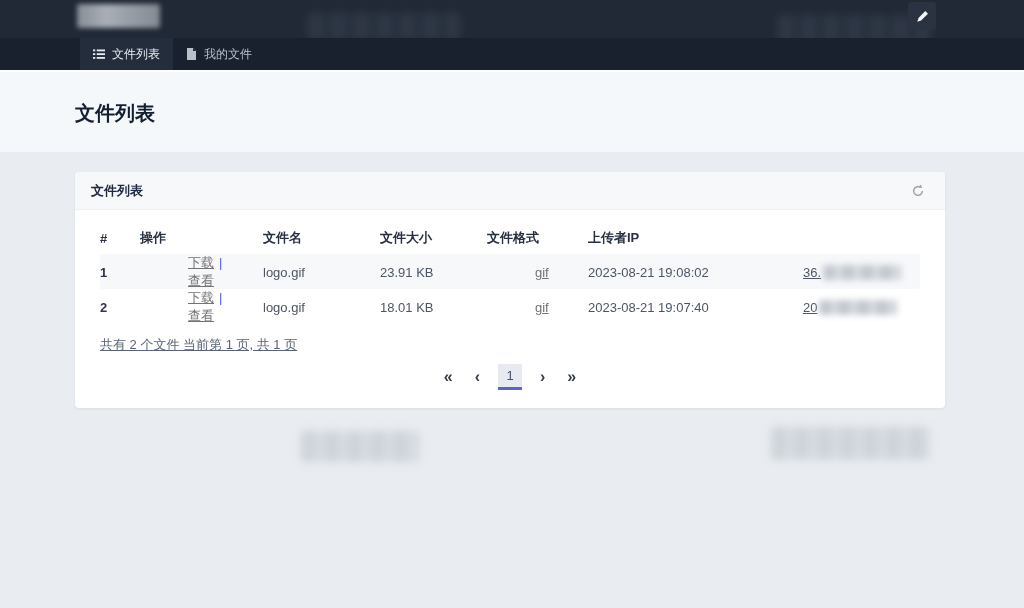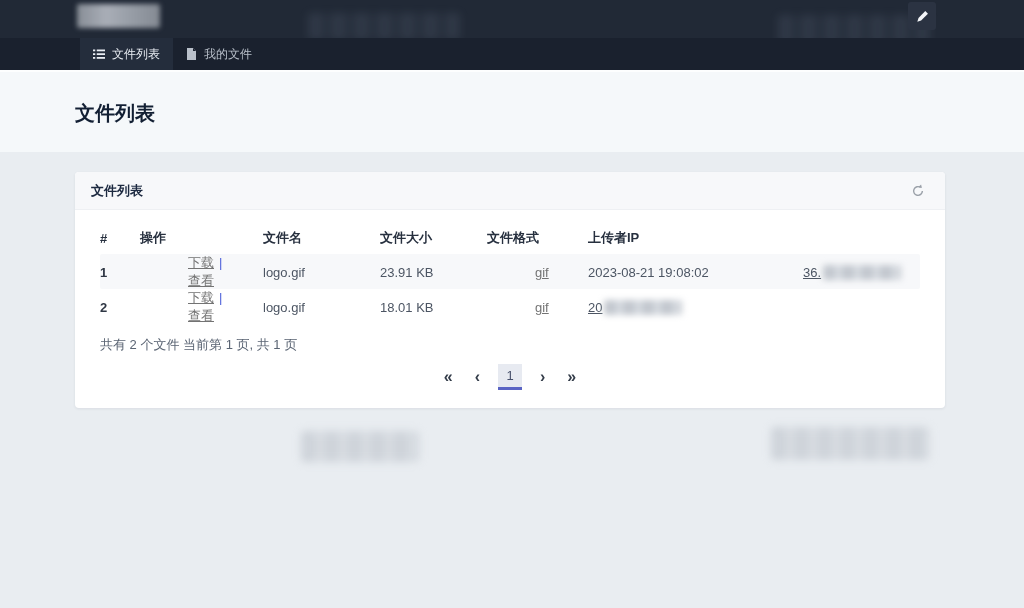--- a/index.html
+++ b/index.html
@@ -49,21 +49,21 @@
   .trow.thead { height:32px; font-weight:bold; color:#27303f; }
   .trow.tdata { height:35px; color:#4c5563; }
   .trow.striped { background:#f7f8fa; border-radius:2px; }
   .cell-index { font-weight:bold; color:#2f3744; }
   a.lnk { color:#737373; text-decoration:underline; cursor:pointer;margin-left:48px; }
   .sep { color:#4a5fd9; margin:0 5px; text-decoration:none; }
   .ip-cell { display:flex; align-items:center; gap:2px;text-decoration:underline; }
   .ip-blur { display:inline-block; width:78px; height:15px; border-radius:2px;
              background:repeating-linear-gradient(90deg,#c3c8cf 0 12px,#d6dae0 12px 19px); filter:blur(3px); }
 
-  .summary { margin:12px 25px 0 25px; font-size:13px; color:#5a6473; }
+  .summary { margin:12px 25px 0 25px; font-size:13px; color:#5a6473;text-decoration:underline; }
 
   .pagination { margin-top:8px; display:flex; align-items:center; justify-content:center; gap:14px; height:30px; }
   .pg-arrow { border:none; background:transparent; font-size:16px; font-weight:bold; color:#333c49;
               cursor:pointer; line-height:1; padding:2px 4px; }
   .pg-current { width:24px; height:26px; background:#e7eaf1; border:none; border-bottom:3px solid #5a64c4;
                 font-size:13px; color:#47506b; display:flex; align-items:center; justify-content:center; cursor:pointer; }
 </style>
 </head>
 <body>
 
@@ -150,20 +150,21 @@
       </div>
 
       <div class="trow tdata">
         <span class="cell-index">2</span>
         <span>
           <a class="lnk">下载</a><span class="sep">|</span><a class="lnk">查看</a>
         </span>
         <span>logo.gif</span>
         <span>18.01 KB</span>
         <a class="lnk">gif</a>
+        <span>2023-08-21 19:07:40</span>
         <span class="ip-cell">
           <span>20</span>
           <span class="ip-blur"></span>
         </span>
       </div>
     </div>
 
     <div class="summary">共有 2 个文件  当前第 1 页, 共 1 页</div>
 
     <div class="pagination">

